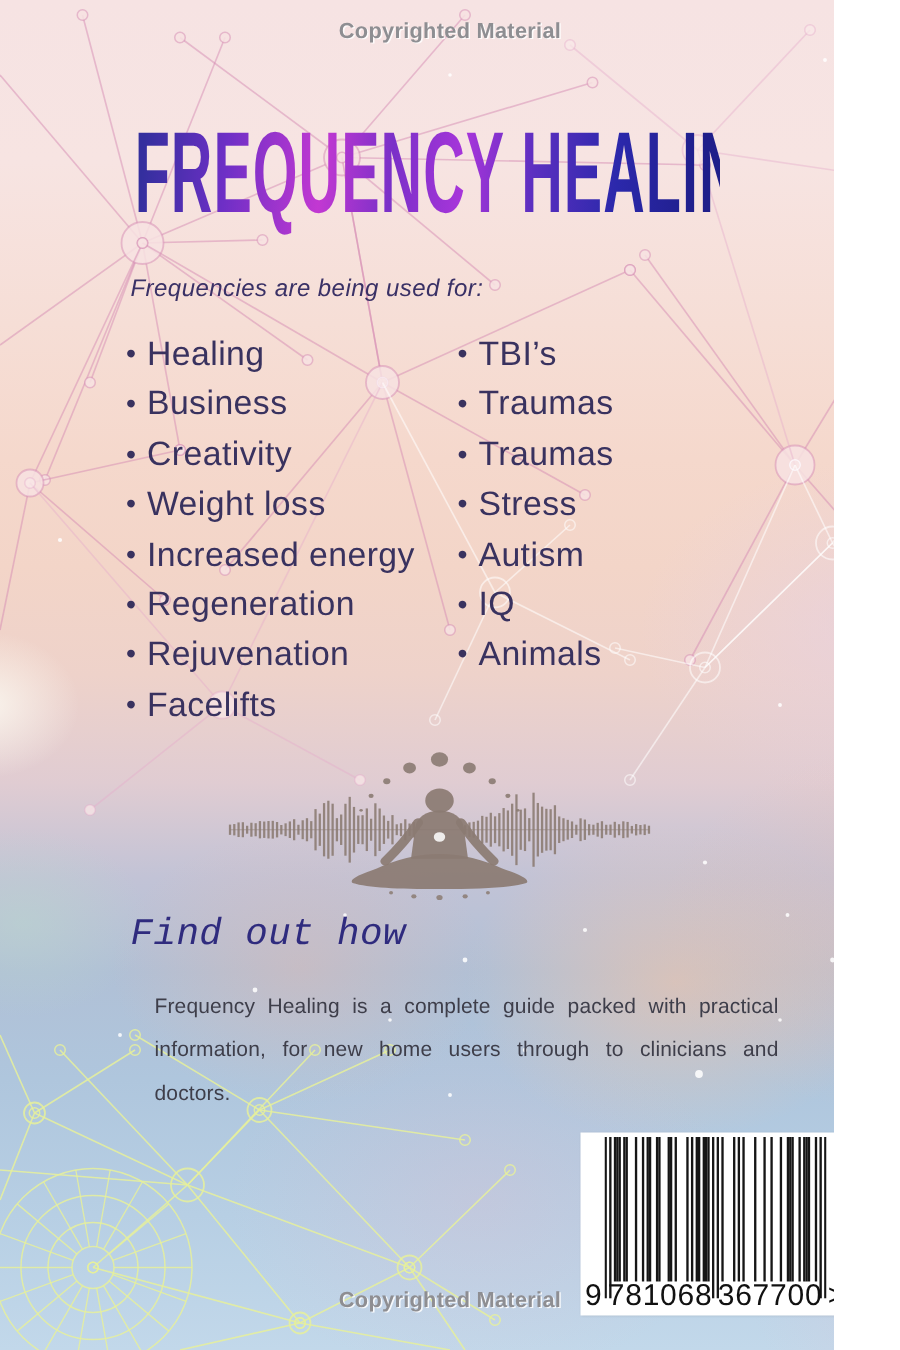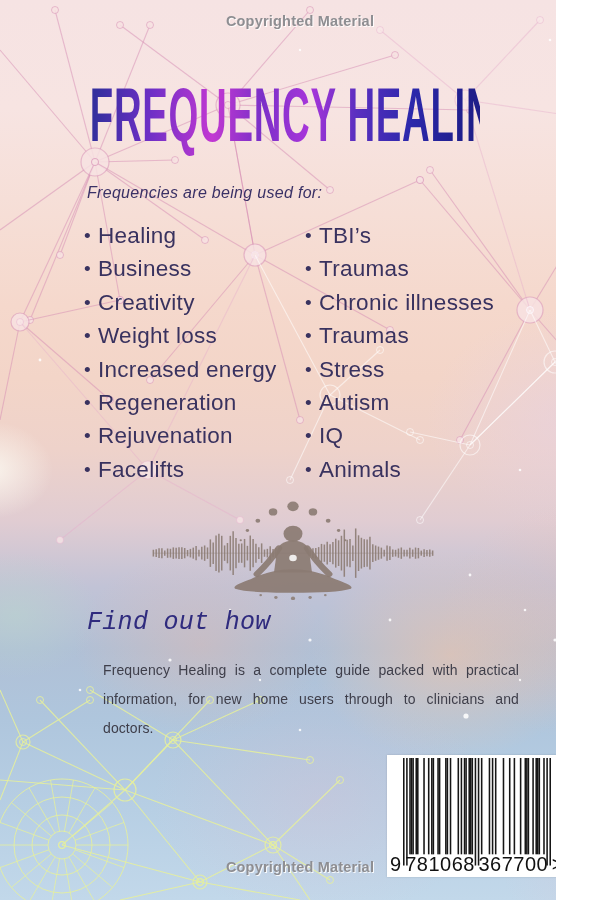--- a/index.html
+++ b/index.html
@@ -259,21 +259,20 @@
       <li><span class="blt">•</span><span>Creativity</span></li>
       <li><span class="blt">•</span><span>Weight loss</span></li>
       <li><span class="blt">•</span><span>Increased energy</span></li>
       <li><span class="blt">•</span><span>Regeneration</span></li>
       <li><span class="blt">•</span><span>Rejuvenation</span></li>
       <li><span class="blt">•</span><span>Facelifts</span></li>
     </ul>
   <ul class="uses right" id="uses-right">
       <li><span class="blt">•</span><span>TBI’s</span></li>
       <li><span class="blt">•</span><span>Traumas</span></li>
-      <li><span class="blt">•</span><span>Chronic illnesses</span></li>
       <li><span class="blt">•</span><span>Traumas</span></li>
       <li><span class="blt">•</span><span>Stress</span></li>
       <li><span class="blt">•</span><span>Autism</span></li>
       <li><span class="blt">•</span><span>IQ</span></li>
       <li><span class="blt">•</span><span>Animals</span></li>
     </ul>
 
   <svg class="meditation" id="meditation-svg" viewBox="0 0 400 130" preserveAspectRatio="none">
       <line x1="53" y1="72" x2="347" y2="72" stroke="#8b7b72" stroke-width="0.8" opacity="0.55"></line>
       <line x1="53" y1="67.77000966633464" x2="53" y2="76.22999033366536" stroke="#8b7b72" stroke-width="1.6" opacity="0.88"></line>

